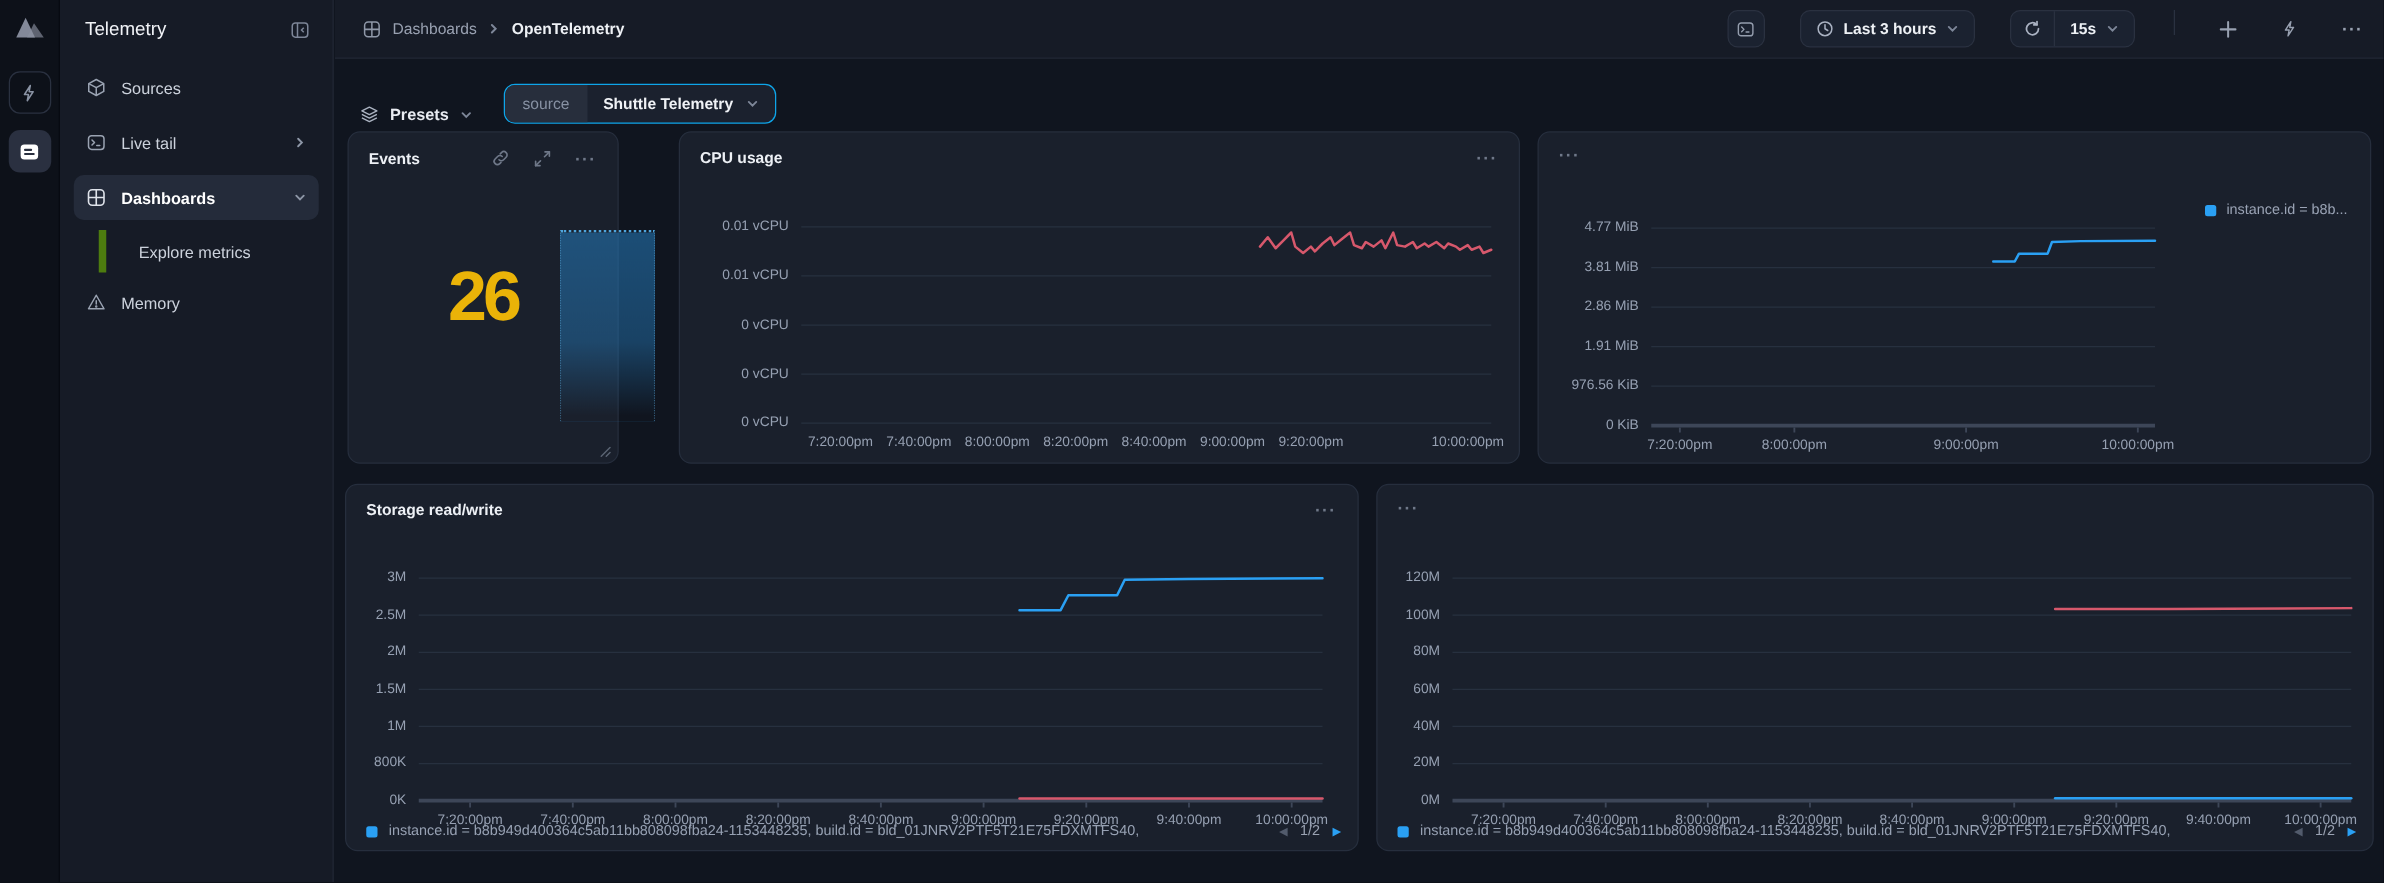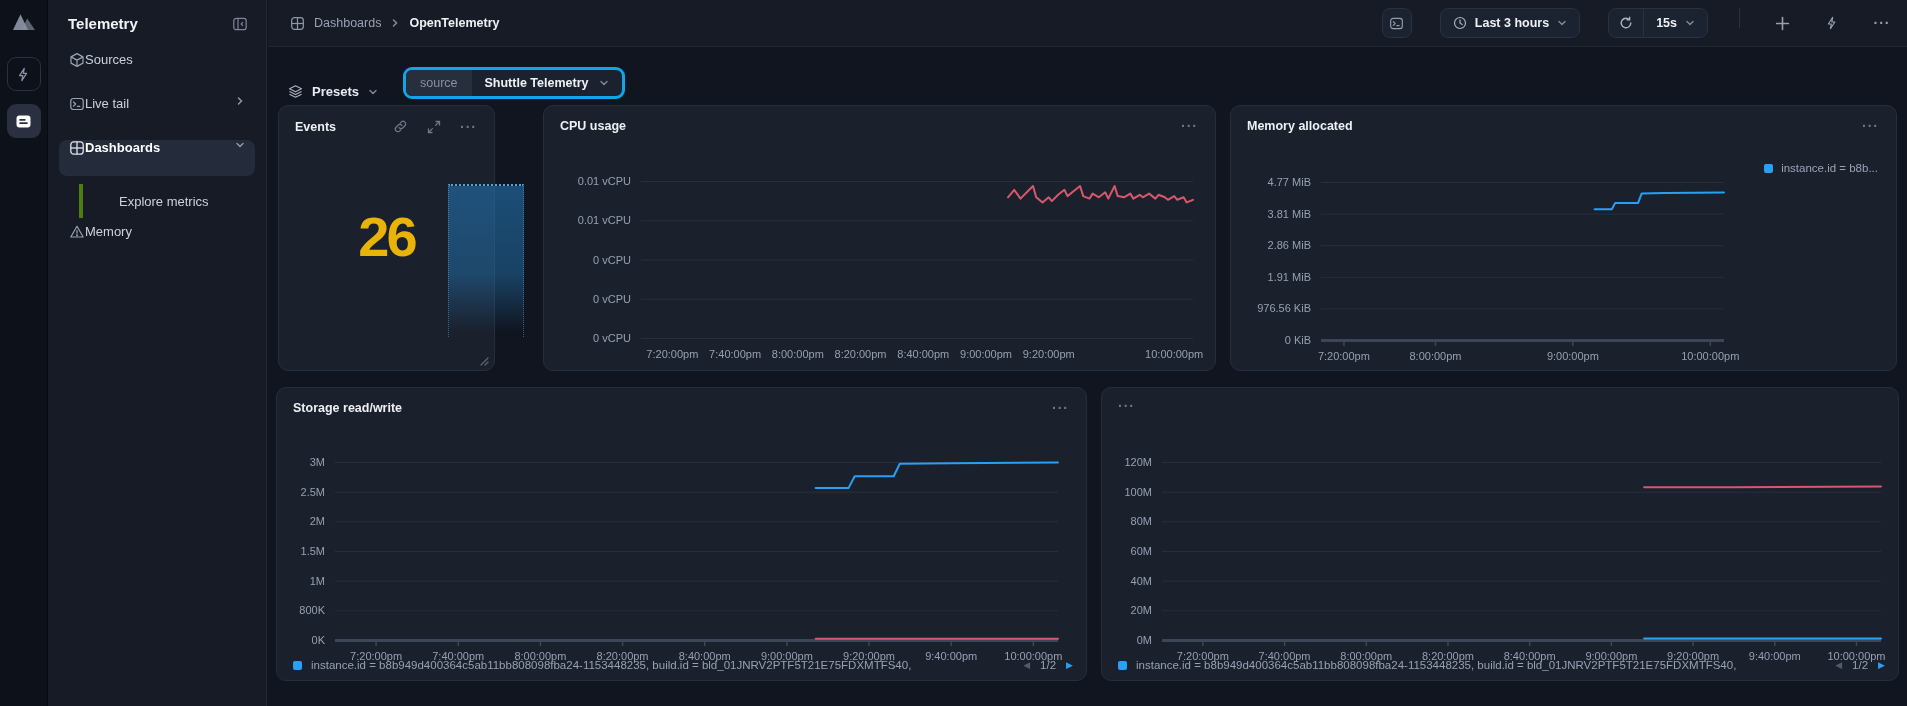--- a/index.html
+++ b/index.html
@@ -14,31 +14,31 @@
   .logo{margin-bottom:24px;color:#8a90a0}
   .rail-btn{width:34px;height:34px;border-radius:9px;display:flex;align-items:center;justify-content:center;
             color:#8a93a4;margin-bottom:13px}
   .rail-btn.bordered{border:1px solid #2a3140}
   .rail-btn.active{background:#2a3040;color:#fff}
 
   
   .sidebar{position:absolute;left:48px;top:0;width:219px;height:706px;background:#161b26;
            border-right:1px solid #212735;padding:13px 11px}
   .sb-head{display:flex;justify-content:space-between;align-items:center;padding:2px 7px 20px 9px}
-  .sb-title{font-size:15px;font-weight:700;color:#f1f3f7}
+  .sb-title{font-size:15px;font-weight:400;color:#f1f3f7}
   .sb-collapse{color:#7d8698}
-  .sb-item{display:flex;height:36px;border-radius:8px;
+  .sb-item{display:flex;align-items:center;gap:12px;height:36px;border-radius:8px;
            padding:0 10px;color:#ccd2dc;font-size:13px;margin-bottom:8px}
   .sb-item .ic{color:#9aa3b2;display:flex}
   .sb-item.active{background:#242b3a;color:#fff;font-weight:700}
   .sb-item.active .ic{color:#dfe3ea}
   .sb-item .grow{flex:1}
   .sb-chev{color:#8d96a6;display:flex}
   .sb-sub{display:flex;align-items:center;height:34px;margin:0 0 6px 20px;
-          border-left:4px solid #4d7c0f;padding-left:36px;font-size:13px;color:#ccd2dc}
+          border-left:6px solid #4d7c0f;padding-left:26px;font-size:13px;color:#ccd2dc}
 
   
   .topbar{position:absolute;left:268px;top:0;right:0;height:47px;background:#161b26;
           border-bottom:1px solid #212735;display:flex;align-items:center;padding:0 14px 0 22px}
   .crumbs{display:flex;align-items:center;gap:9px;font-size:12.5px}
   .crumb-ic{color:#8f98a8;display:flex}
   .crumb-sec{color:#99a1b1}
   .crumb-sep{color:#7d8698;display:flex}
   .crumb-page{color:#eef1f5;font-weight:700}
   .tb-right{margin-left:auto;display:flex;gap:28px}
@@ -51,21 +51,21 @@
   .pill .b{font-weight:700;color:#eef1f5}
   .tb-sep{width:1px;height:20px;background:#2a3140;margin:0 3px}
   .tb-ic{color:#98a1b1;display:flex;align-items:center;justify-content:center;width:22px}
   .dots-txt{font-size:14px;font-weight:700;letter-spacing:1px;color:#98a1b1;line-height:10px}
 
   
   .filterbar{position:absolute;left:268px;top:47px;right:0;height:52px;display:flex;align-items:flex-end;
              padding-left:20px;gap:25px}
   .presets{display:flex;align-items:center;gap:9px;font-size:13px;font-weight:700;color:#e8ebf1}
   .presets .ic{color:#aab2c0;display:flex}
-  .src-pill{display:flex;align-items:stretch;height:32px;border:3px solid #0ea5e9;border-radius:9px;overflow:hidden;background:#1b212e}
+  .src-pill{display:flex;align-items:stretch;height:32px;border:1px solid #0ea5e9;border-radius:9px;overflow:hidden;background:#1b212e}
   .src-key{background:#272e3c;color:#8791a3;display:flex;align-items:center;padding:0 14px;font-size:12.5px}
   .src-val{display:flex;align-items:center;gap:11px;padding:0 13px;color:#f0f2f6;font-weight:700;font-size:12.5px}
 
   
   .panel{position:absolute;background:#1a202c;border:1px solid #262e3d;border-radius:10px}
   .p-head{display:flex;align-items:center;gap:19px;padding:13px 17px 0 16px}
   .p-title{font-size:12.5px;font-weight:700;color:#edf0f5;flex:1}
   .icon-btn{color:#6f7889;display:flex}
   .p-events{left:278px;top:105px;width:217px;height:266px}
   .p-cpu{left:543px;top:105px;width:673px;height:266px}
@@ -356,21 +356,20 @@
         <div class="xlab" style="left:300.5454545454545px;top:167px">8:20:00pm</div>
         <div class="xlab" style="left:363.27272727272725px;top:167px">8:40:00pm</div>
         <div class="xlab" style="left:426px;top:167px">9:00:00pm</div>
         <div class="xlab" style="left:488.72727272727275px;top:167px">9:20:00pm</div>
         <div class="xlab" style="left:614.1818181818182px;top:167px">10:00:00pm</div>
       </div>
   </section>
 
   <section class="panel p-mem">
     <div class="p-head">
-      <span class="p-title">Memory allocated</span>
       <span class="icon-btn dots-txt">···</span>
     </div>
     <div class="mem-legend">
       <span class="chip"></span>
       <span>instance.id = b8b...</span>
     </div>
     <div class="chart" style="left:16px;top:76px;width:477px;height:181px">
         <svg width="477" height="181" style="position:absolute;left:0;top:0;overflow:visible">
           <line x1="74" y1="0.5" x2="477" y2="0.5" stroke="#27303f" stroke-width="1"></line>
           <line x1="74" y1="32.1" x2="477" y2="32.1" stroke="#27303f" stroke-width="1"></line>

